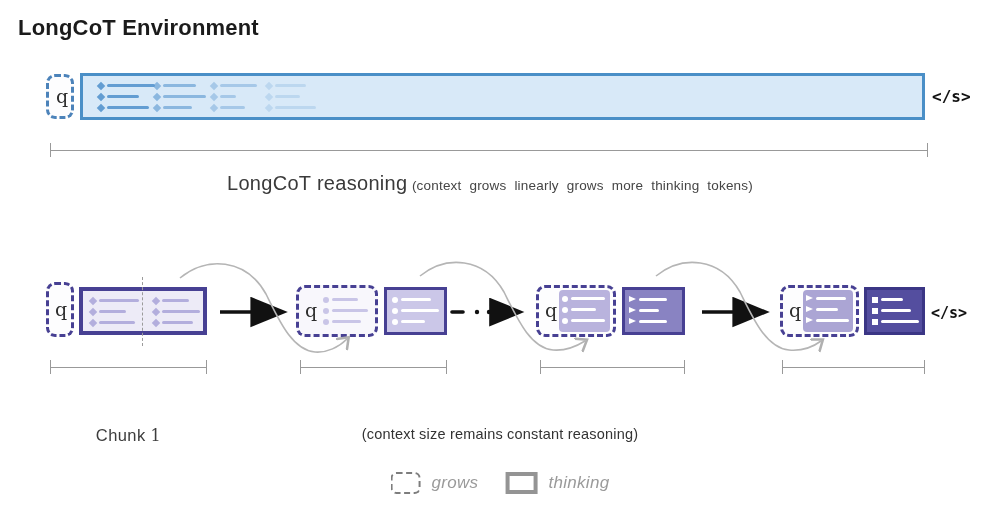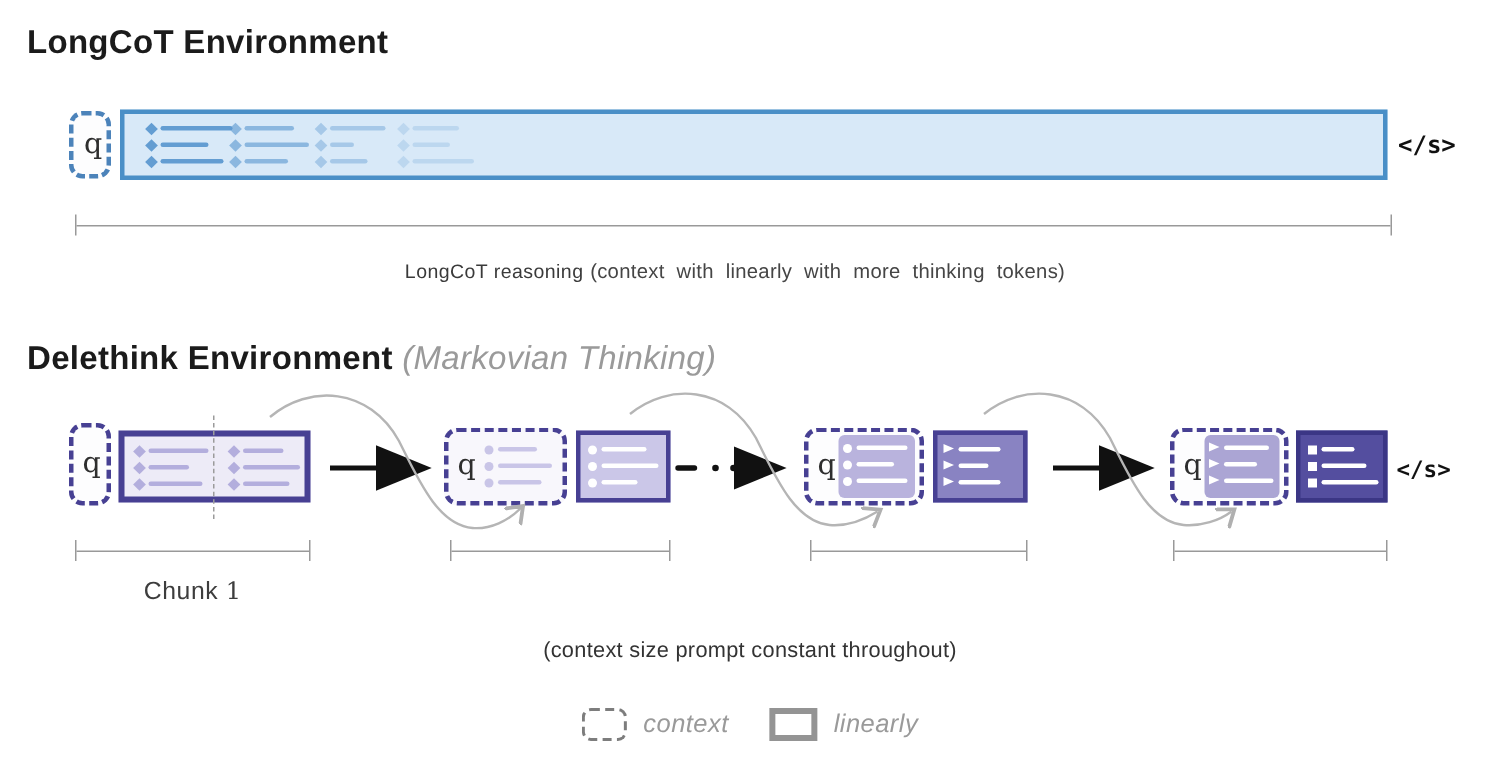--- a/index.html
+++ b/index.html
@@ -50,28 +50,28 @@
   .measure{position:absolute;height:14px;border-left:1.4px solid var(--gray-line,#999);
            border-right:1.4px solid var(--gray-line,#999);}
   .measure::before{content:'';position:absolute;left:0;right:0;top:50%;border-top:1.3px solid var(--gray-line,#999);}
   .m-top{left:50px;top:143px;width:878px;}
   .br{top:360px;}
   .b1{left:50px;width:157px;} .b2{left:300px;width:147px;}
   .b3{left:540px;width:145px;} .b4{left:782px;width:143px;}
 
   
   .cap1{position:absolute;left:0;top:172px;width:980px;text-align:center;color:#3a3a3a;}
-  .cap1-main{font-size:13px;letter-spacing:.3px;}
+  .cap1-main{font-size:20px;letter-spacing:.3px;}
   .cap1-note{font-size:13.5px;color:#454545;word-spacing:4px;letter-spacing:.2px;}
   .cap2{position:absolute;left:0;top:426px;width:1000px;text-align:center;
         font-size:14.5px;color:#333;letter-spacing:.2px;}
 
   
   .chunk-label{position:absolute;top:384px;font-size:16.5px;color:#3d3d3d;text-align:center;letter-spacing:.4px;}
-  .cl1{left:50px;width:157px;} .cl2{left:300px;width:147px;}
+  .cl1{left:50px;width:157px;margin-top:42px;} .cl2{left:300px;width:147px;}
   .cl3{left:528px;width:170px;} .cl4{left:782px;width:143px;}
   .cl-prefix{margin-right:5px;}
   .mvar{font-family:"DejaVu Serif",serif;font-style:italic;font-size:16px;}
   .mrest{font-family:"DejaVu Serif",serif;font-size:16px;}
 
   
   .qb1{left:46px;top:282px;width:28px;height:55px;}
   .rb1{left:79px;top:287px;width:128px;height:48px;background:var(--c1-fill,#edebf7);}
   .g-c1{color:var(--c1-line,#b3aedd);top:8px;}
   .g-c1a{left:16px;} .g-c1b{left:79px;}
@@ -136,27 +136,23 @@
         <i class="tl" style="width:41px"></i>
     </div>
   </div>
 
   <span class="eos eos-top">&lt;/s&gt;</span>
 
   <div class="measure m-top"></div>
 
   <div class="cap1">
     <span class="cap1-main">LongCoT reasoning</span>
-    <span class="cap1-note">(context with linearly with more thinking tokens)</span>
-  </div>
-
-  <h2 class="title t2">
-    <span>Delethink Environment</span>
-    <span class="subtitle">(Markovian Thinking)</span>
-  </h2>
+    <span class="cap1-note">(context grows linearly grows more thinking tokens)</span>
+  </div>
+
 
   <div class="qbox qb1">
     <span class="qletter">q</span>
   </div>
   <div class="rbox rb1">
     <div class="tgroup diamond g-c1 g-c1a">
       <i class="tl" style="width:40px"></i>
         <i class="tl" style="width:27px"></i>
         <i class="tl" style="width:36px"></i>
     </div>
@@ -247,22 +243,22 @@
 
   <div class="measure br b1"></div>
   <div class="measure br b2"></div>
   <div class="measure br b3"></div>
   <div class="measure br b4"></div>
 
   <div class="chunk-label cl1">
     <span class="cl-prefix">Chunk</span><span class="mvar"></span><span class="mrest">1</span>
   </div>
 
-  <div class="cap2">(context size prompt constant throughout)</div>
+  <div class="cap2">(context size remains constant reasoning)</div>
 
   <div class="legend">
     <span class="lg-prompt-box"></span>
-    <span class="lg-label">context</span>
+    <span class="lg-label">grows</span>
     <span class="lg-resp-box"></span>
-    <span class="lg-label">linearly</span>
+    <span class="lg-label">thinking</span>
   </div>
 
 </div>
 
 </body></html>

